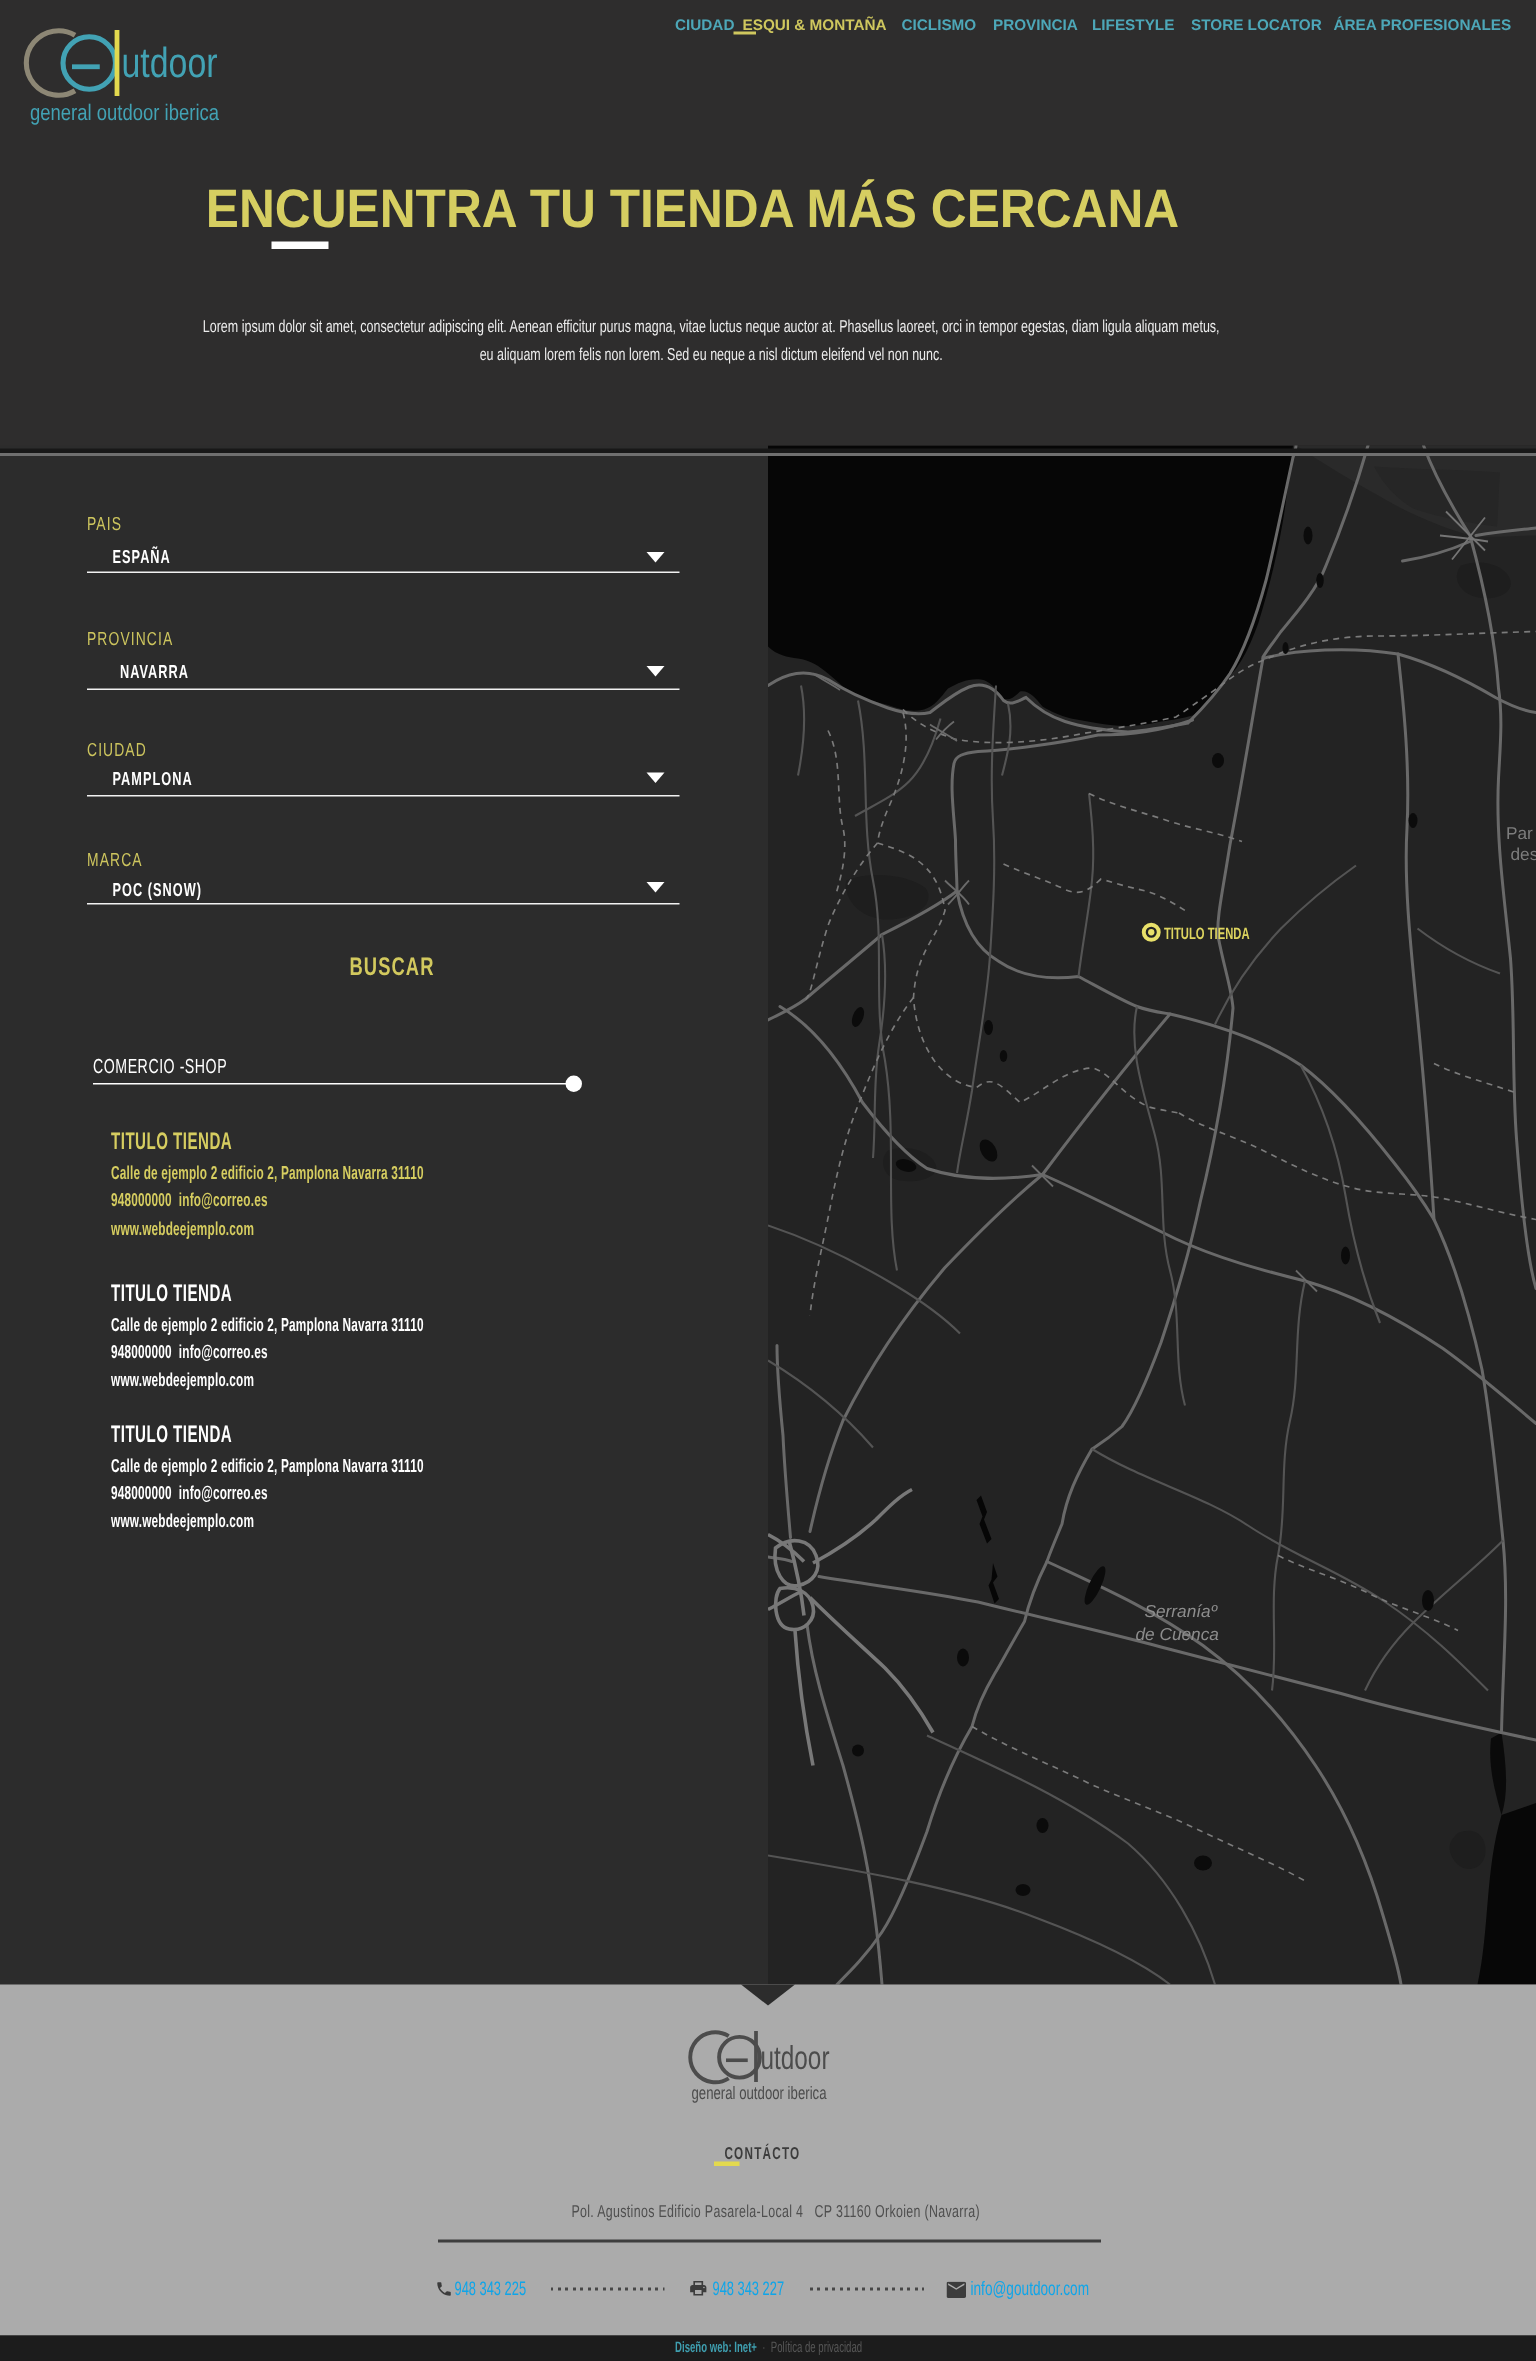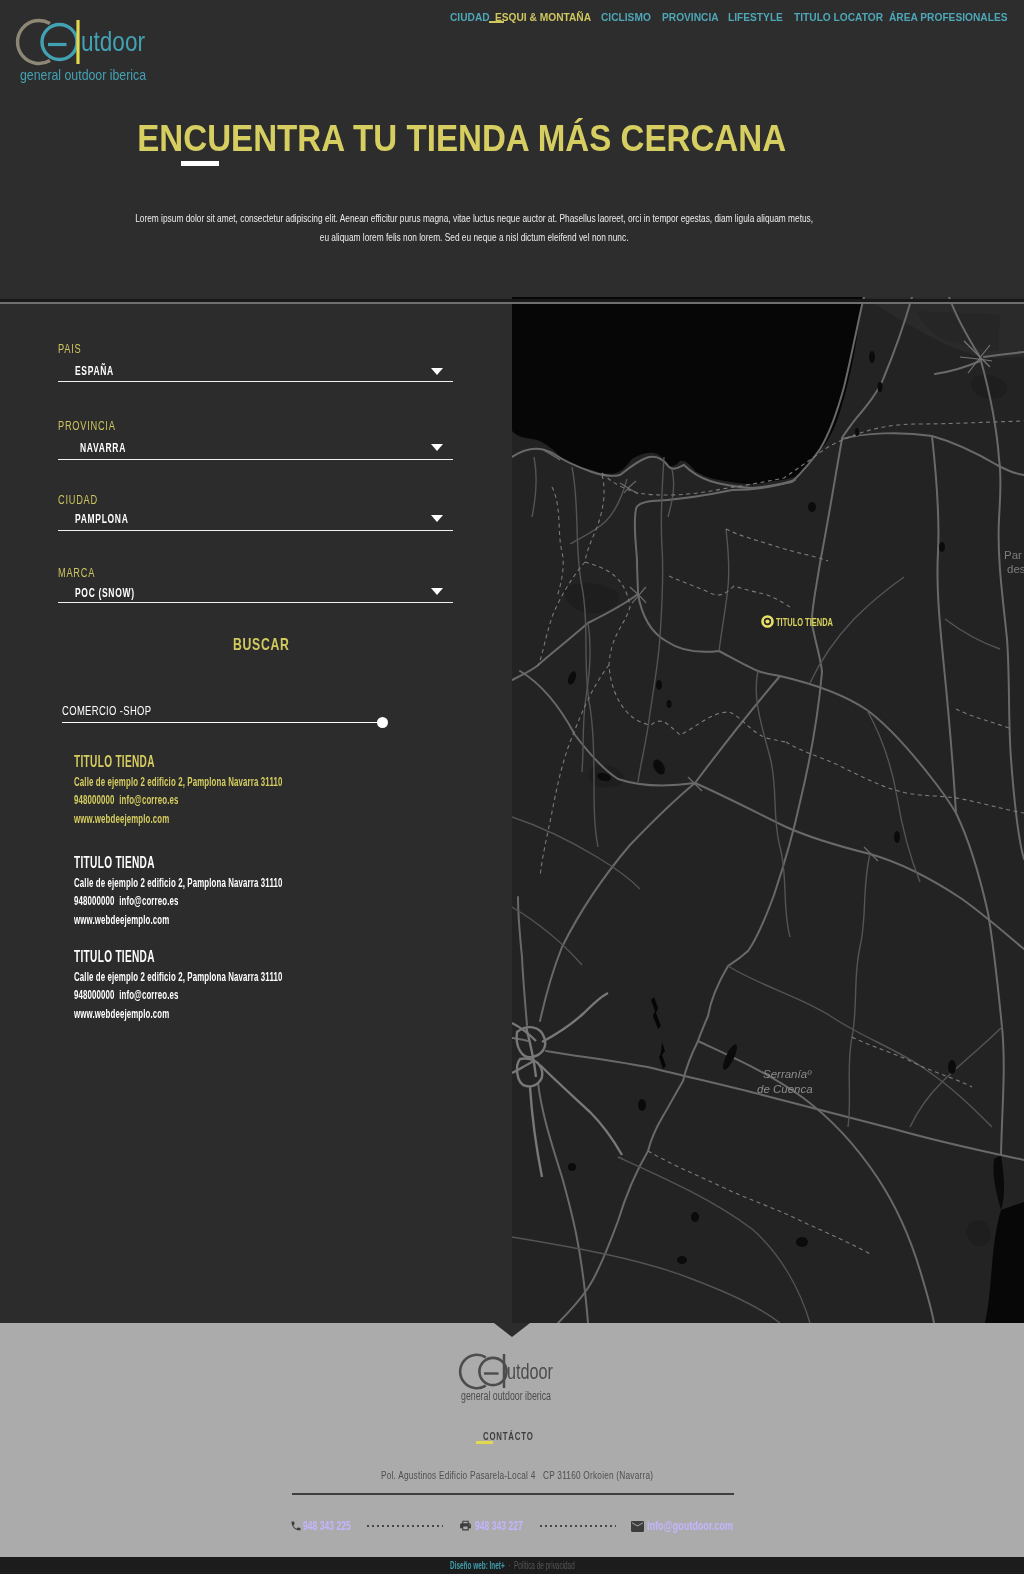--- a/index.html
+++ b/index.html
@@ -30,21 +30,21 @@
     <line x1="64" y1="14" x2="64" y2="58" stroke="#e3d94e" stroke-width="3.2"></line>
     <text x="67" y="45" fill="#42a2b4" font-size="28" font-family="Liberation Sans" textLength="64" lengthAdjust="spacingAndGlyphs">utdoor</text>
     <text x="6" y="74" fill="#42a2b4" font-size="15" font-family="Liberation Sans" textLength="126" lengthAdjust="spacingAndGlyphs">general outdoor iberica</text>
   </svg>
   <span class="nav-item" style="left:450px;">CIUDAD</span>
   <span class="nav-item" style="left:495px; color:#cfc75e;">ESQUI &amp; MONTAÑA</span>
   <span class="abs" style="left:489px; top:21px; width:15px; height:2px; background:#cfc75e;"></span>
   <span class="nav-item" style="left:601px;">CICLISMO</span>
   <span class="nav-item" style="left:662px;">PROVINCIA</span>
   <span class="nav-item" style="left:728px;">LIFESTYLE</span>
-  <span class="nav-item" style="left:794px;">TITULO LOCATOR</span>
+  <span class="nav-item" style="left:794px;">STORE LOCATOR</span>
   <span class="nav-item" style="left:889px;">ÁREA PROFESIONALES</span>
 
   <div class="abs" style="left:0; top:118px; width:924px; text-align:center;">
     <span style="display:inline-block; color:#d6ce61; font-size:36px; font-weight:bold; white-space:nowrap; transform:scaleX(0.92); transform-origin:center;">ENCUENTRA TU TIENDA MÁS CERCANA</span>
   </div>
   <div class="abs" style="left:181px; top:161px; width:38px; height:5px; background:#ffffff;"></div>
 
   <div class="abs" style="left:0; top:209px; width:948px; text-align:center; color:#ececec; font-size:11.5px; line-height:18.5px;">
     <span style="display:inline-block; transform:scaleX(0.724); transform-origin:center;">Lorem ipsum dolor sit amet, consectetur adipiscing elit. Aenean efficitur purus magna, vitae luctus neque auctor at. Phasellus laoreet, orci in tempor egestas, diam ligula aliquam metus,<br>eu aliquam lorem felis non lorem. Sed eu neque a nisl dictum eleifend vel non nunc.</span>
   </div>
@@ -256,21 +256,21 @@
   <span style="display:inline-block; color:#3c3c3c; font-size:11.5px; font-weight:bold; letter-spacing:1.2px; transform:scaleX(0.68); transform-origin:center;">CONTÁCTO</span>
 </div>
 <div class="abs" style="left:476px; top:1441px; width:17px; height:3px; background:#e3d94e;"></div>
 
 <div class="abs" style="left:5px; top:1465px; width:1024px; text-align:center;">
   <span style="display:inline-block; color:#4f4f4f; font-size:11.5px; font-weight:500; letter-spacing:0.3px; transform:scaleX(0.72); transform-origin:center; white-space:nowrap;">Pol. Agustinos Edificio Pasarela-Local 4&nbsp;&nbsp; CP 31160 Orkoien (Navarra)</span>
 </div>
 
 <div class="abs" style="left:292px; top:1493px; width:442px; height:2px; background:#3e3e3e;"></div>
 
-<div class="abs" style="left:290px; top:1518px; width:446px; height:16px; color:#c4b5fd; font-size:13px; font-weight:bold;">
+<div class="abs" style="left:290px; top:1518px; width:446px; height:16px; color:#0ea5e9; font-size:13px; font-weight:normal;">
   <svg class="abs" style="left:0; top:2px;" width="12" height="12" viewBox="0 0 24 24">
       <path fill="#3c3c3c" d="M6.6 10.8c1.4 2.8 3.8 5.1 6.6 6.6l2.2-2.2c.3-.3.7-.4 1-.2 1.1.4 2.3.6 3.6.6.6 0 1 .4 1 1V20c0 .6-.4 1-1 1C10.6 21 3 13.4 3 4c0-.6.4-1 1-1h3.5c.6 0 1 .4 1 1 0 1.2.2 2.4.6 3.6.1.3 0 .7-.2 1l-2.3 2.2z"></path>
     </svg>
   <span class="abs" style="left:13px; top:0; transform:scaleX(0.66); transform-origin:left top; white-space:nowrap;">948 343 225</span>
   <span class="abs" style="left:77px; top:7px; width:76px; height:2px; background:repeating-linear-gradient(90deg,#474747 0 2px,rgba(0,0,0,0) 2px 5px);"></span>
   <svg class="abs" style="left:169px; top:1px;" width="13" height="13" viewBox="0 0 24 24">
       <path fill="#3c3c3c" d="M19 8h-1V3H6v5H5c-1.7 0-3 1.3-3 3v6h4v4h12v-4h4v-6c0-1.7-1.3-3-3-3zM8 5h8v3H8V5zm8 14H8v-5h8v5zm3-7c-.6 0-1-.4-1-1s.4-1 1-1 1 .4 1 1-.4 1-1 1z"></path>
     </svg>
   <span class="abs" style="left:185px; top:0; transform:scaleX(0.66); transform-origin:left top; white-space:nowrap;">948 343 227</span>
   <span class="abs" style="left:250px; top:7px; width:76px; height:2px; background:repeating-linear-gradient(90deg,#474747 0 2px,rgba(0,0,0,0) 2px 5px);"></span>

